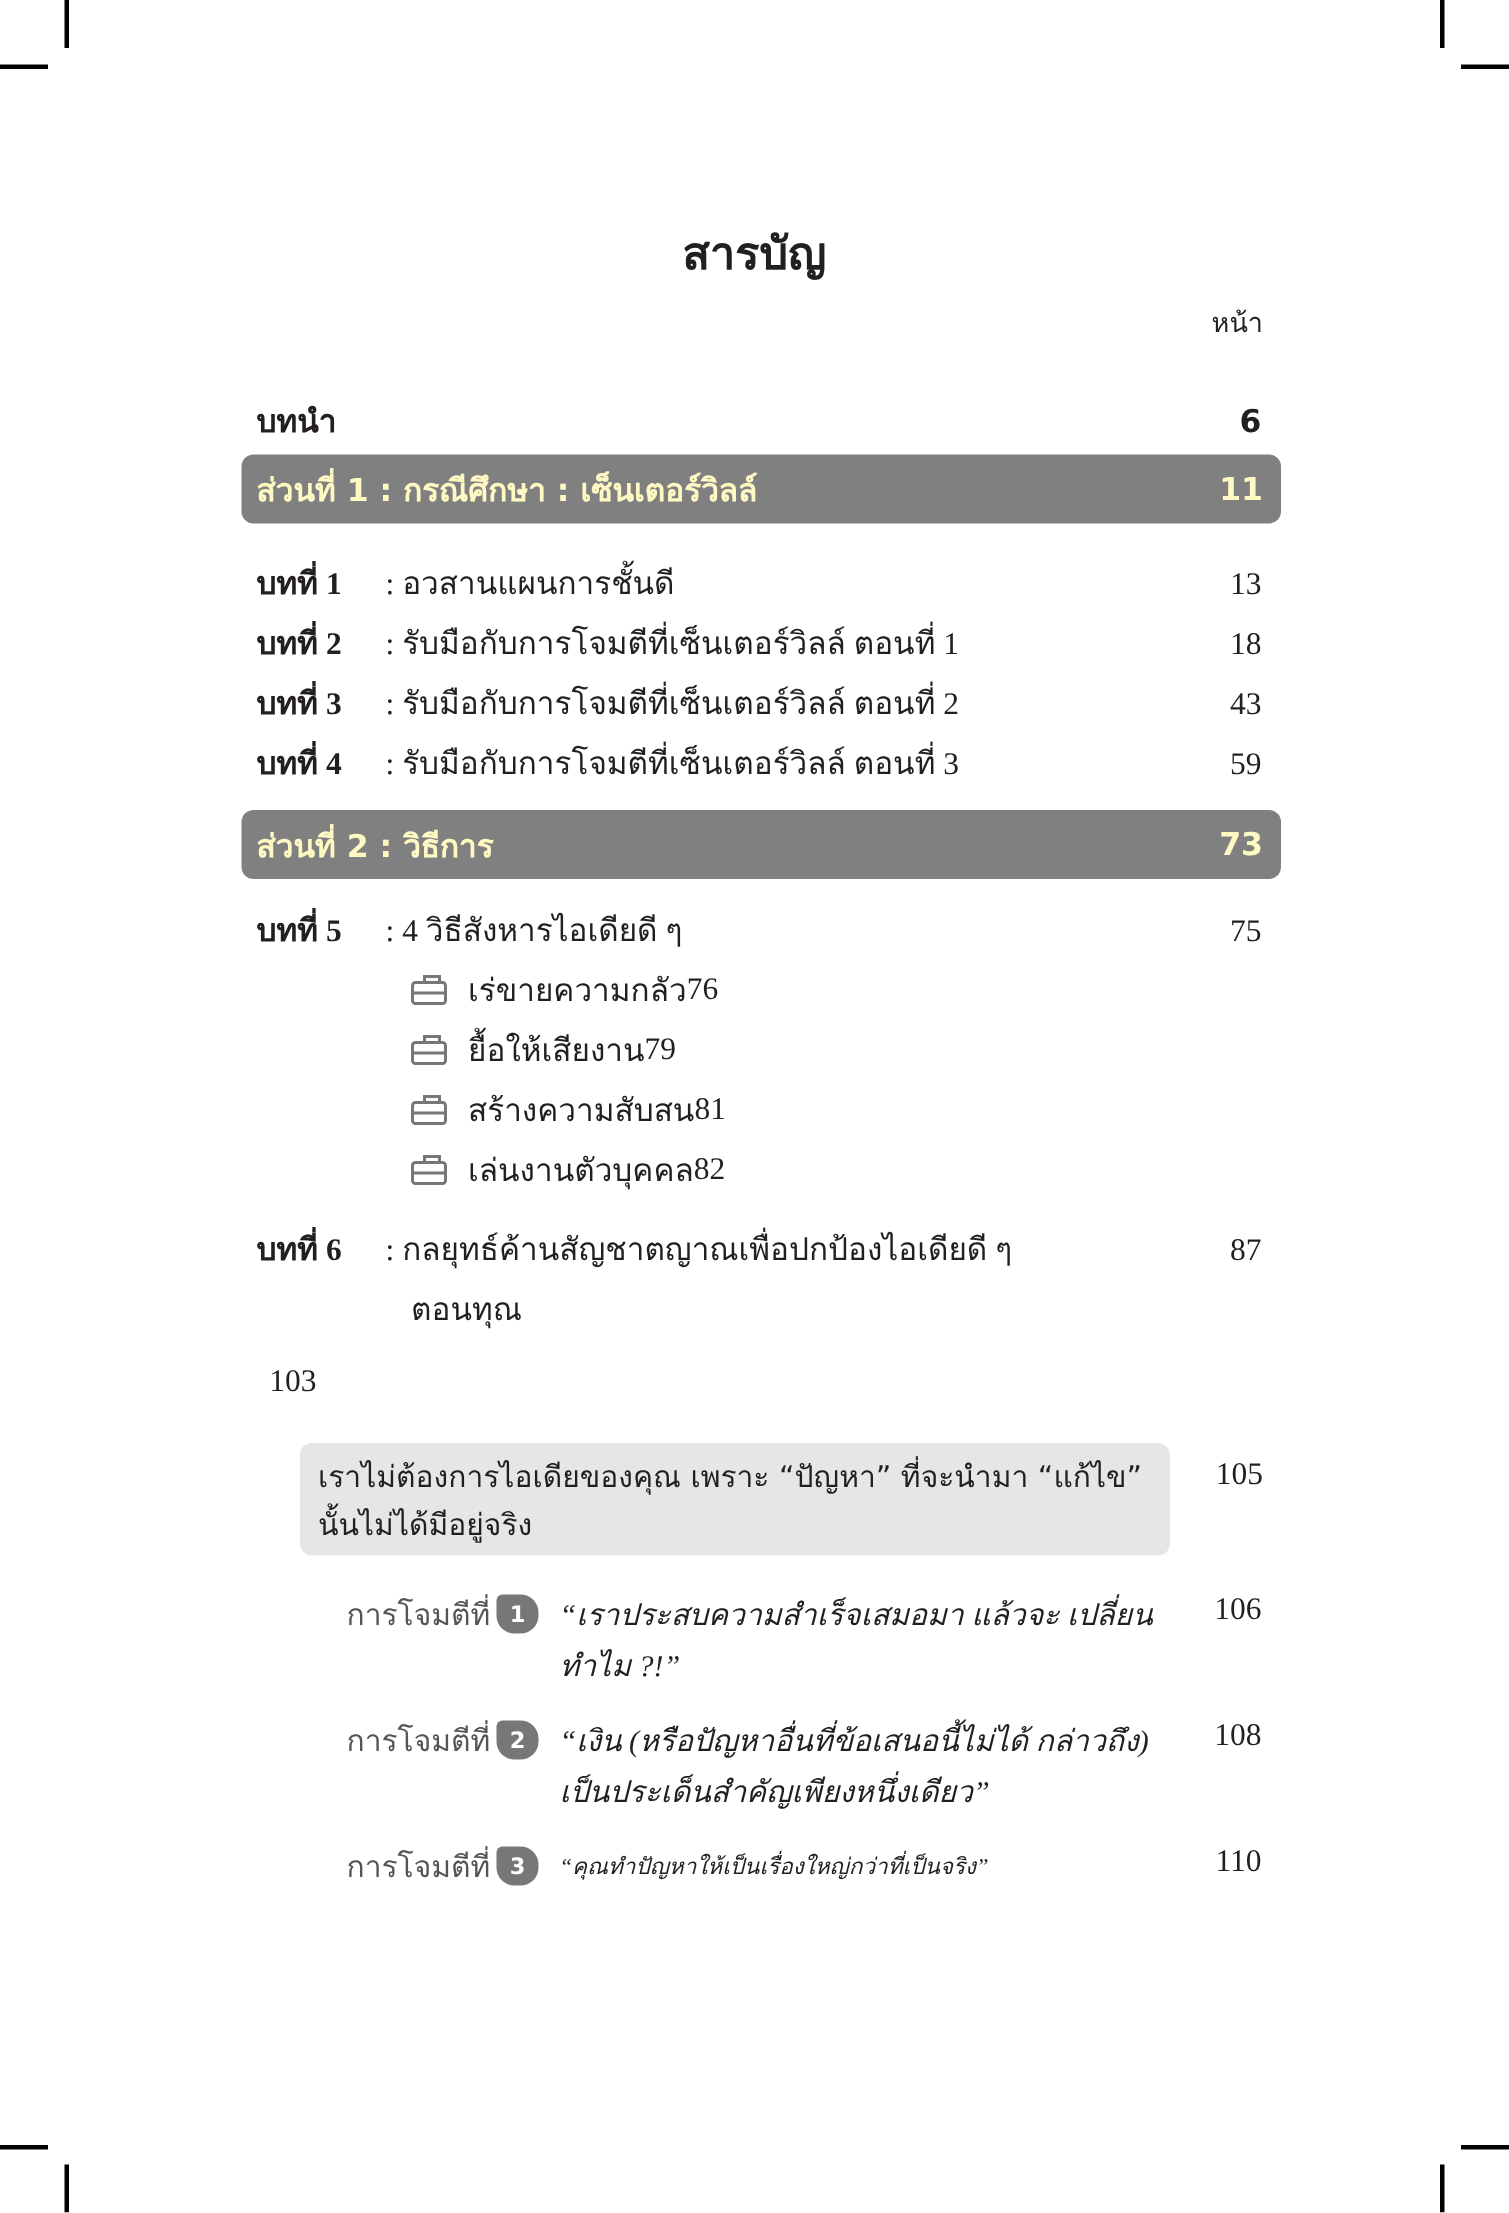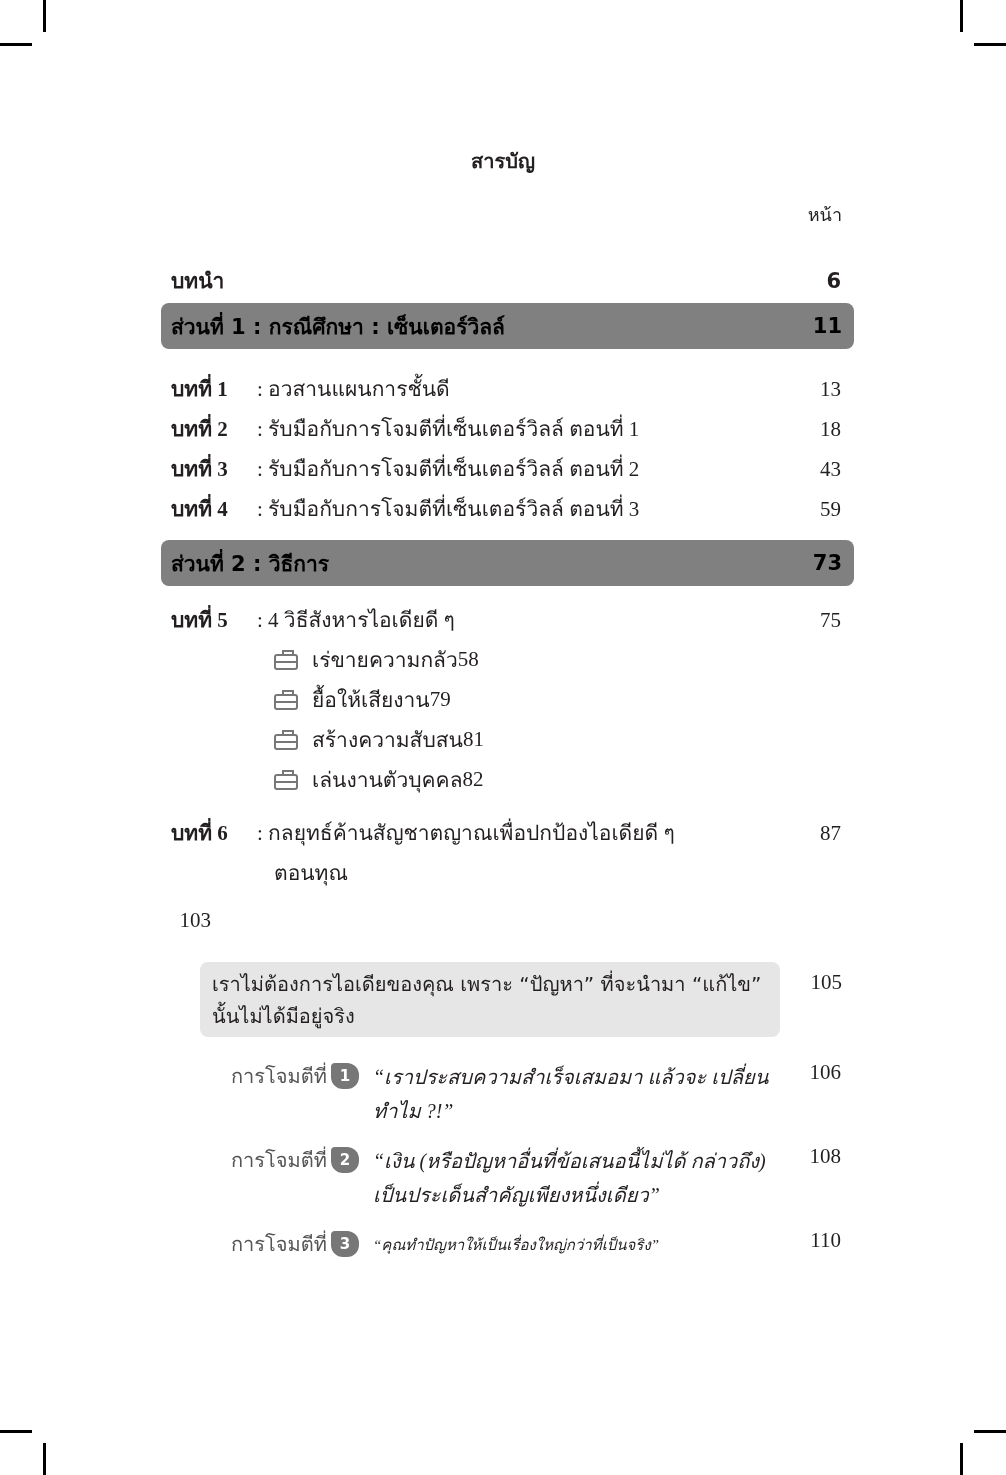--- a/index.html
+++ b/index.html
@@ -1,24 +1,24 @@
 <!DOCTYPE html>
 <html><head>
 <meta charset="utf-8">
 <style>
   html,body{margin:0;padding:0;background:#fff;}
   body{width:1006px;height:1475px;position:relative;overflow:hidden;color:#231f20;}
   .crop{position:absolute;background:#000;}
   .sans{font-family:"DejaVu Sans","Liberation Sans",sans-serif;}
   .serif{font-family:"Liberation Serif","DejaVu Serif",serif;}
-  .title{position:absolute;left:0;width:1006px;top:145px;text-align:center;font-size:20px;font-weight:bold;}
+  .title{position:absolute;left:0;width:1006px;top:145px;text-align:center;font-size:30px;font-weight:bold;}
   .page-head{position:absolute;right:164px;top:200px;font-size:18px;}
   .row{position:absolute;left:171px;width:670px;display:flex;justify-content:space-between;align-items:baseline;}
   .intro{top:252px;font-size:21px;font-weight:bold;margin-top:12px;}
-  .part{position:absolute;left:161px;width:693px;height:46px;background:#808080;border-radius:8px;color:#000000;font-size:21px;font-weight:bold;display:flex;justify-content:space-between;align-items:center;padding:0 12px 0 10px;box-sizing:border-box;}
+  .part{position:absolute;left:161px;width:693px;height:46px;background:#808080;border-radius:8px;color:#fef9c3;font-size:21px;font-weight:bold;display:flex;justify-content:space-between;align-items:center;padding:0 12px 0 10px;box-sizing:border-box;}
   .ch{font-size:21px;}
   .ch .lbl{font-weight:bold;display:inline-block;width:86px;}
   .ch .num{font-weight:bold;}
   .pg{font-size:21px;text-align:right;min-width:40px;}
   .sub{position:absolute;left:274px;width:567px;display:flex;justify-content:flex-start;align-items:center;font-size:21px;}
   .brief{display:inline-block;width:24px;height:16px;border:2px solid #777;border-radius:3px;position:relative;margin-right:14px;vertical-align:middle;box-sizing:border-box;}
   .brief:before{content:"";position:absolute;left:6px;top:-6px;width:8px;height:4px;border:2px solid #777;border-bottom:none;}
   .brief:after{content:"";position:absolute;left:0;right:0;top:5px;height:2px;background:#777;}
   .hl{position:absolute;left:200px;top:962px;width:580px;height:75px;background:#e6e6e7;border-radius:8px;font-size:20px;padding:6px 12px;box-sizing:border-box;line-height:32px;}
   .hlpg{position:absolute;right:164px;top:970px;font-size:21px;}
@@ -75,21 +75,21 @@
   <span>73</span>
 </div>
 
 <div class="row ch serif" style="top:603px">
   <span><span class="lbl"><span>บทที่</span> <span class="num">5</span></span><span>: 4 วิธีสังหารไอเดียดี ๆ</span></span>
   <span class="pg">75</span>
 </div>
 
 <div class="sub serif" style="top:643px">
   <span><span class="brief"></span><span>เร่ขายความกลัว</span></span>
-  <span>58</span>
+  <span>76</span>
 </div>
 <div class="sub serif" style="top:683px">
   <span><span class="brief"></span><span>ยื้อให้เสียงาน</span></span>
   <span>79</span>
 </div>
 <div class="sub serif" style="top:723px">
   <span><span class="brief"></span><span>สร้างความสับสน</span></span>
   <span>81</span>
 </div>
 <div class="sub serif" style="top:763px">

